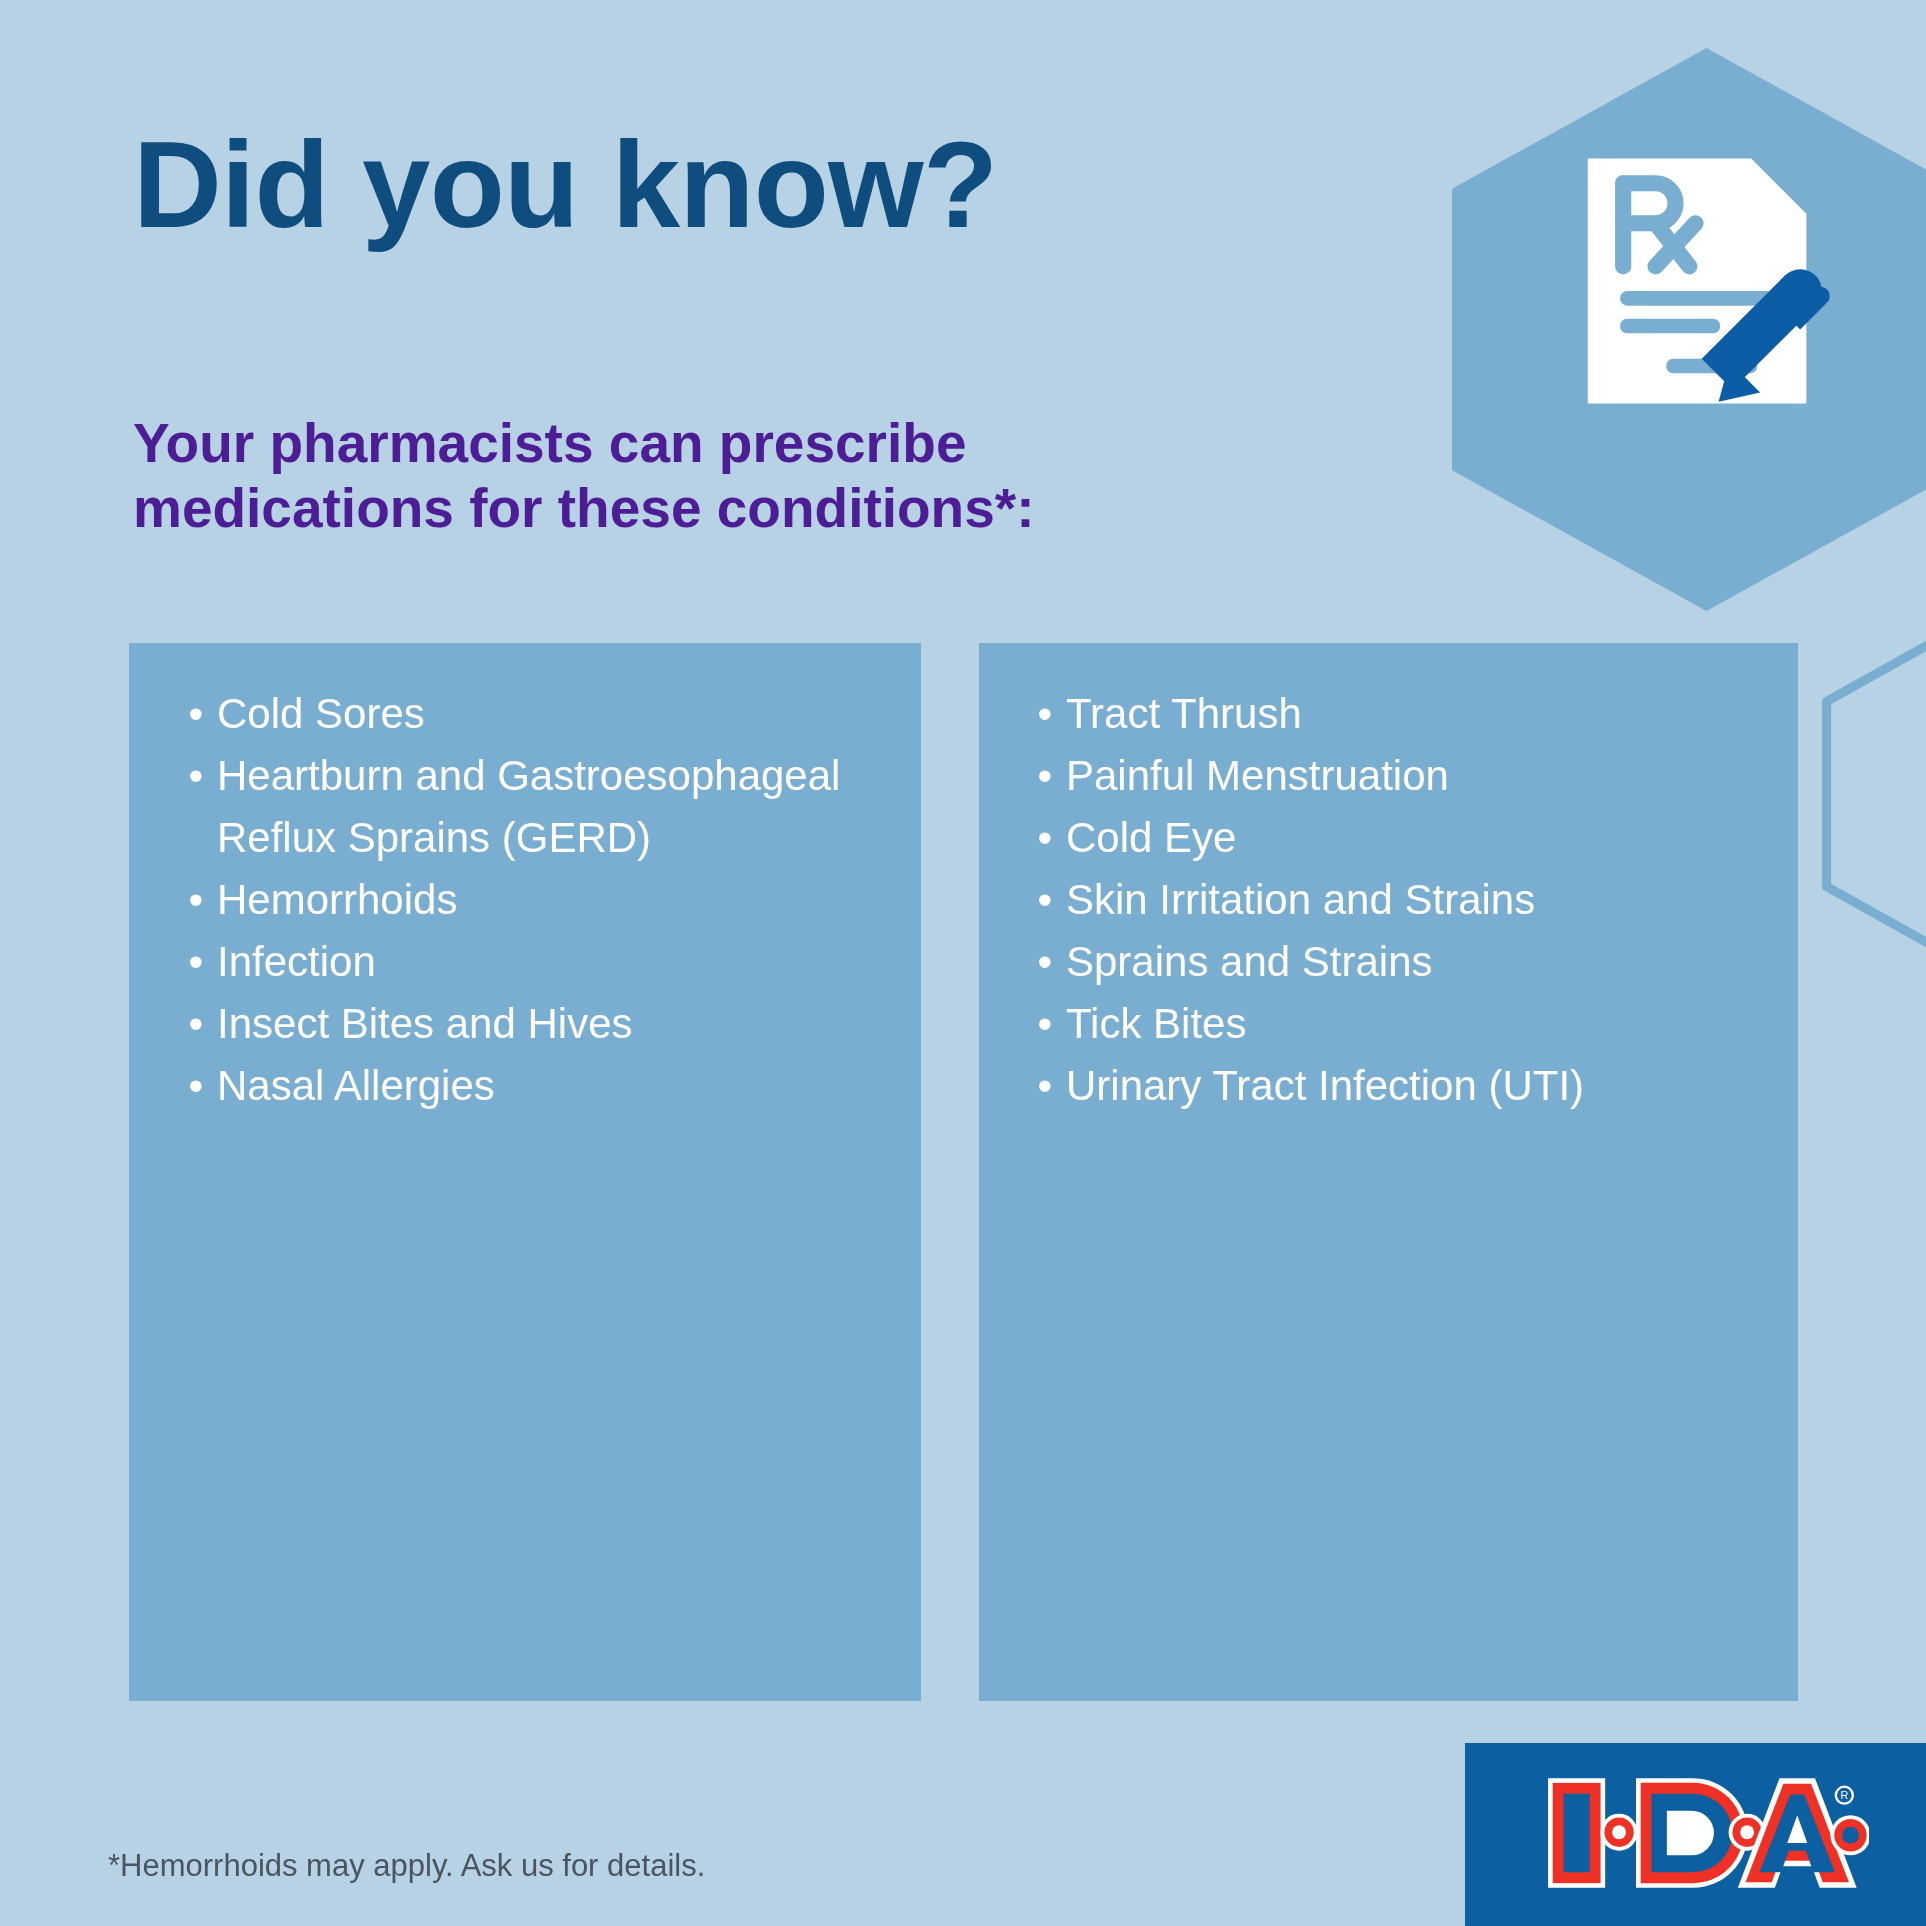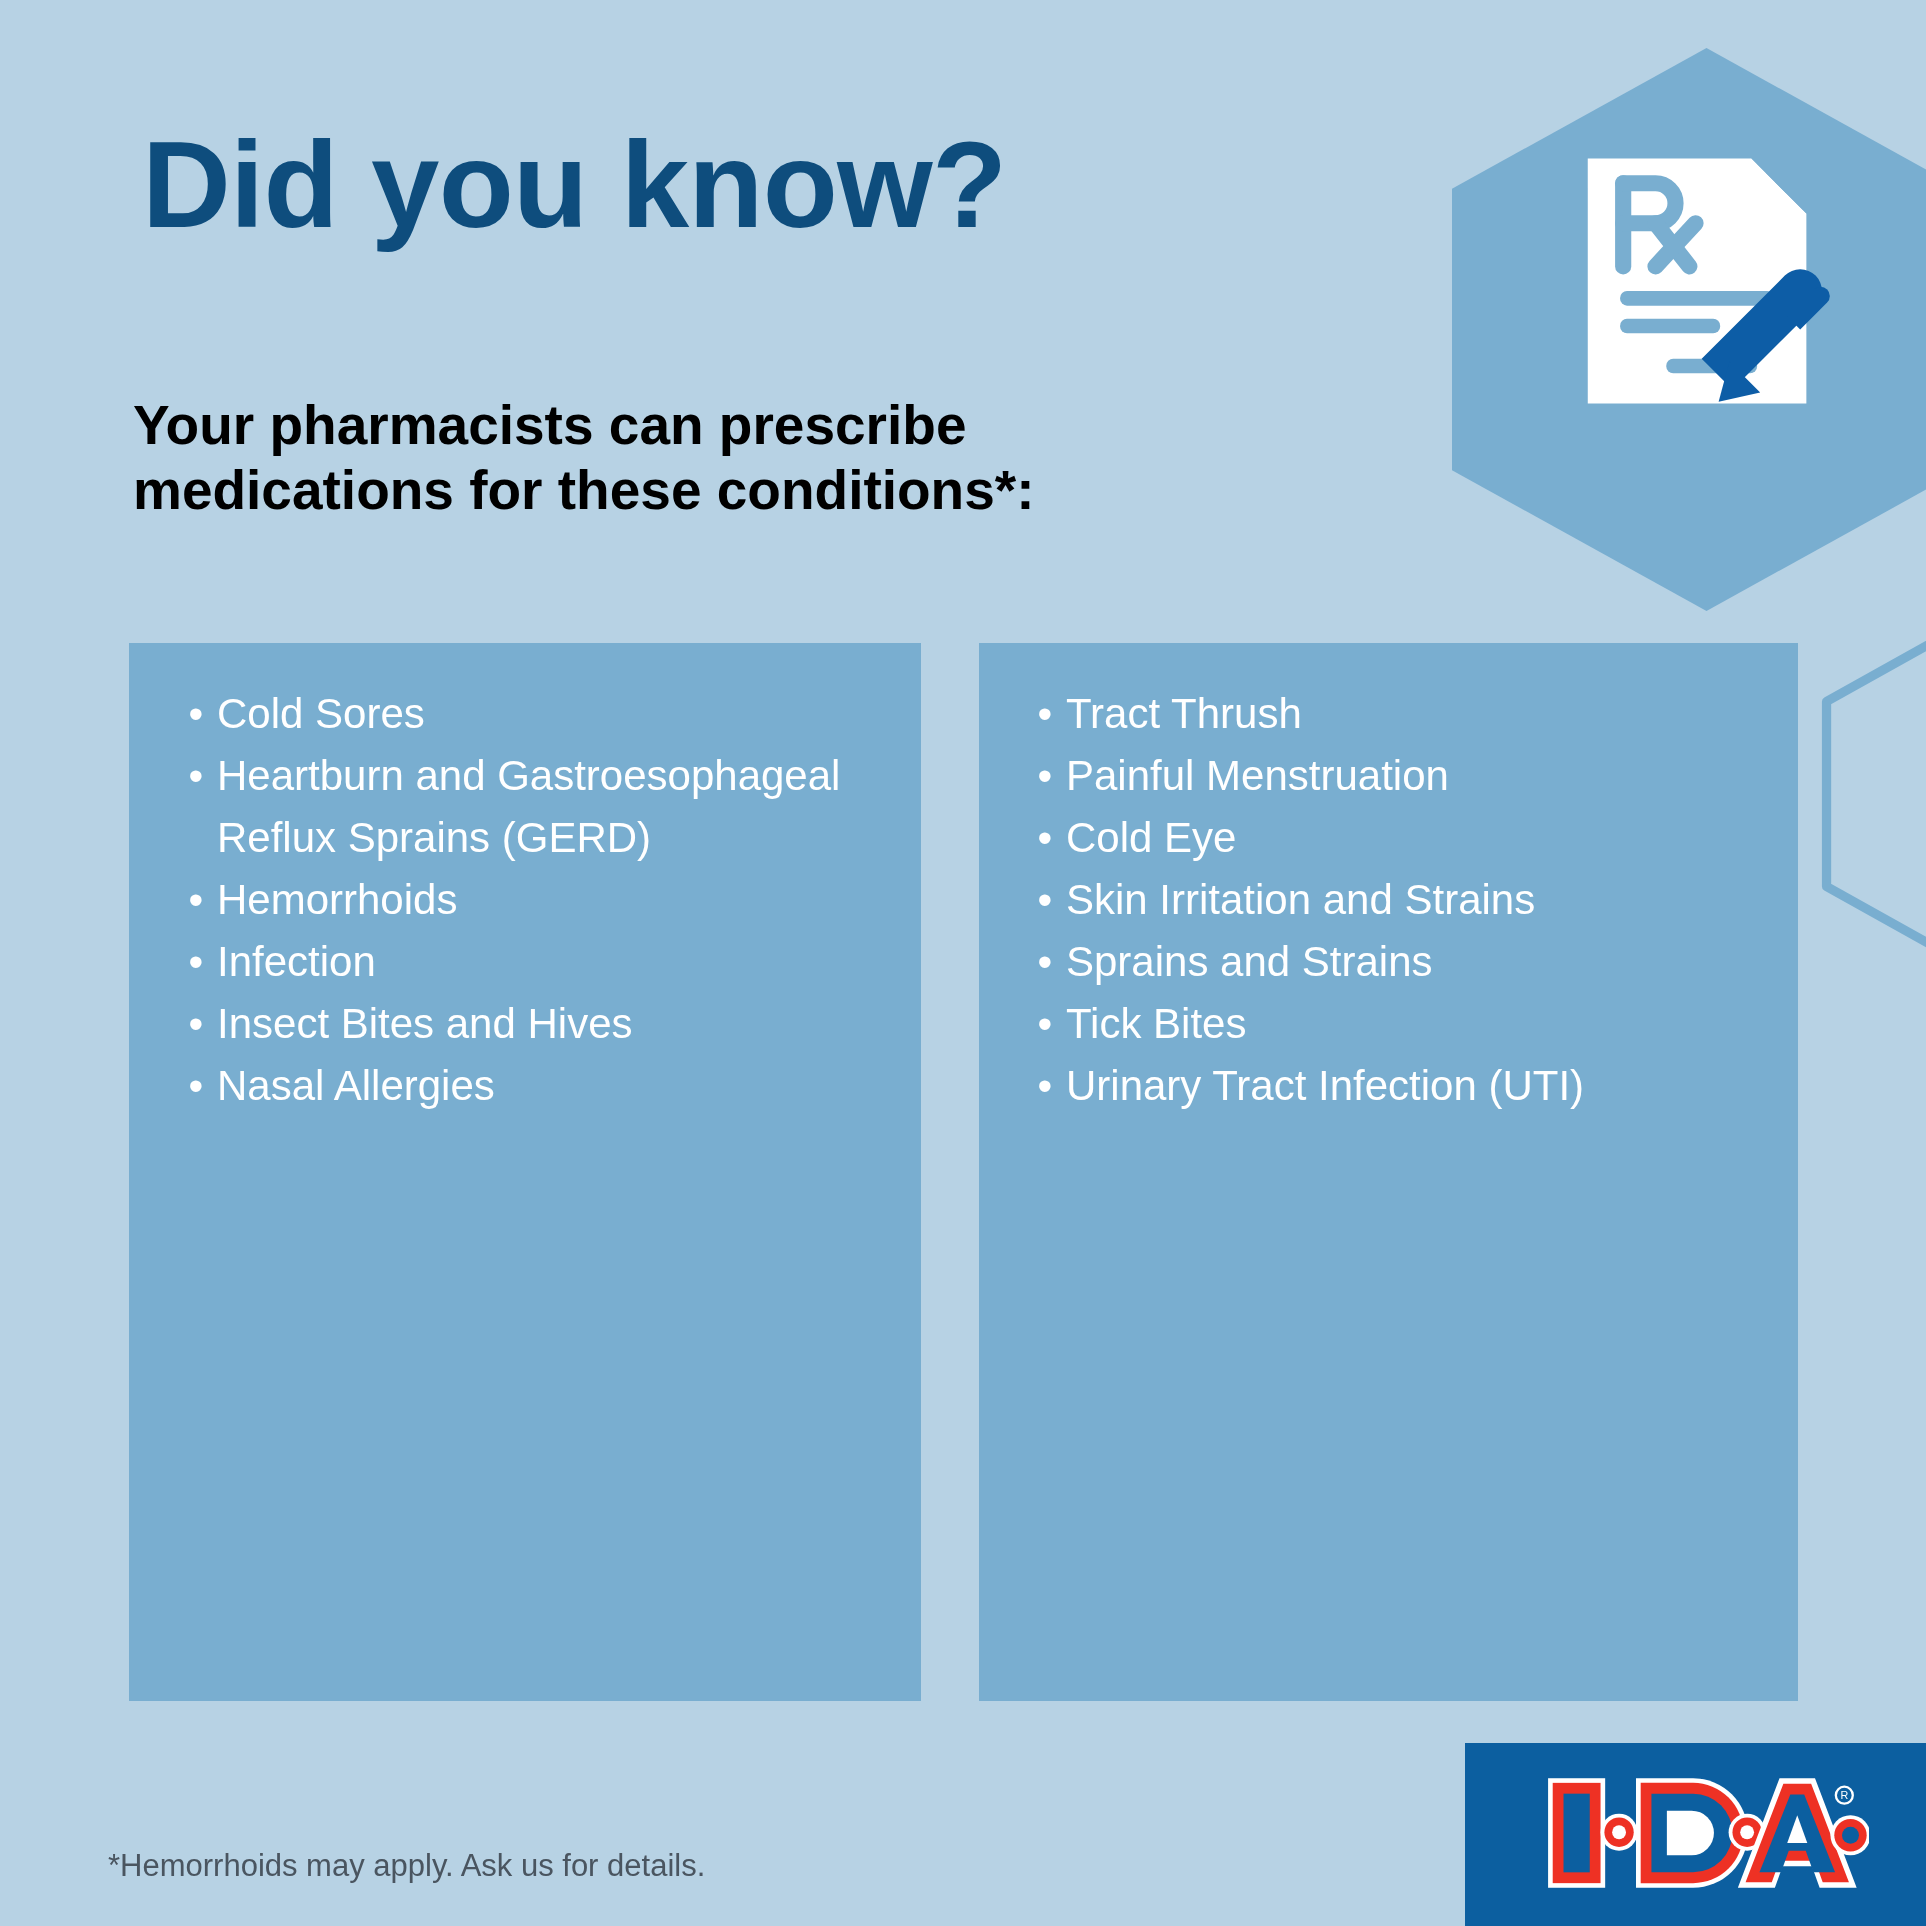--- a/index.html
+++ b/index.html
@@ -42,37 +42,37 @@
     left: 1583px;
     top: 154px;
     width: 262px;
     height: 254px;
   }
   .rx-icon svg { display: block; }
 
   
   .title {
     position: absolute;
-    left: 142px;
+    left: 133px;
     top: 123px;
     font-size: 123px;
     line-height: 1.0;
     font-weight: bold;
     color: #0e4d7d;
     letter-spacing: -0.8px;
     white-space: nowrap;
   }
   .subtitle {
     position: absolute;
     left: 133px;
-    top: 393px;
+    top: 411px;
     font-size: 55px;
     line-height: 1.18;
     font-weight: bold;
-    color: #000000;
+    color: #4c1d95;
     max-width: 1156px;
   }
   .subtitle .line { display: block; white-space: nowrap; }
 
   
   .panel {
     position: absolute;
     top: 643px;
     height: 1058px;
     background: #79aed0;

